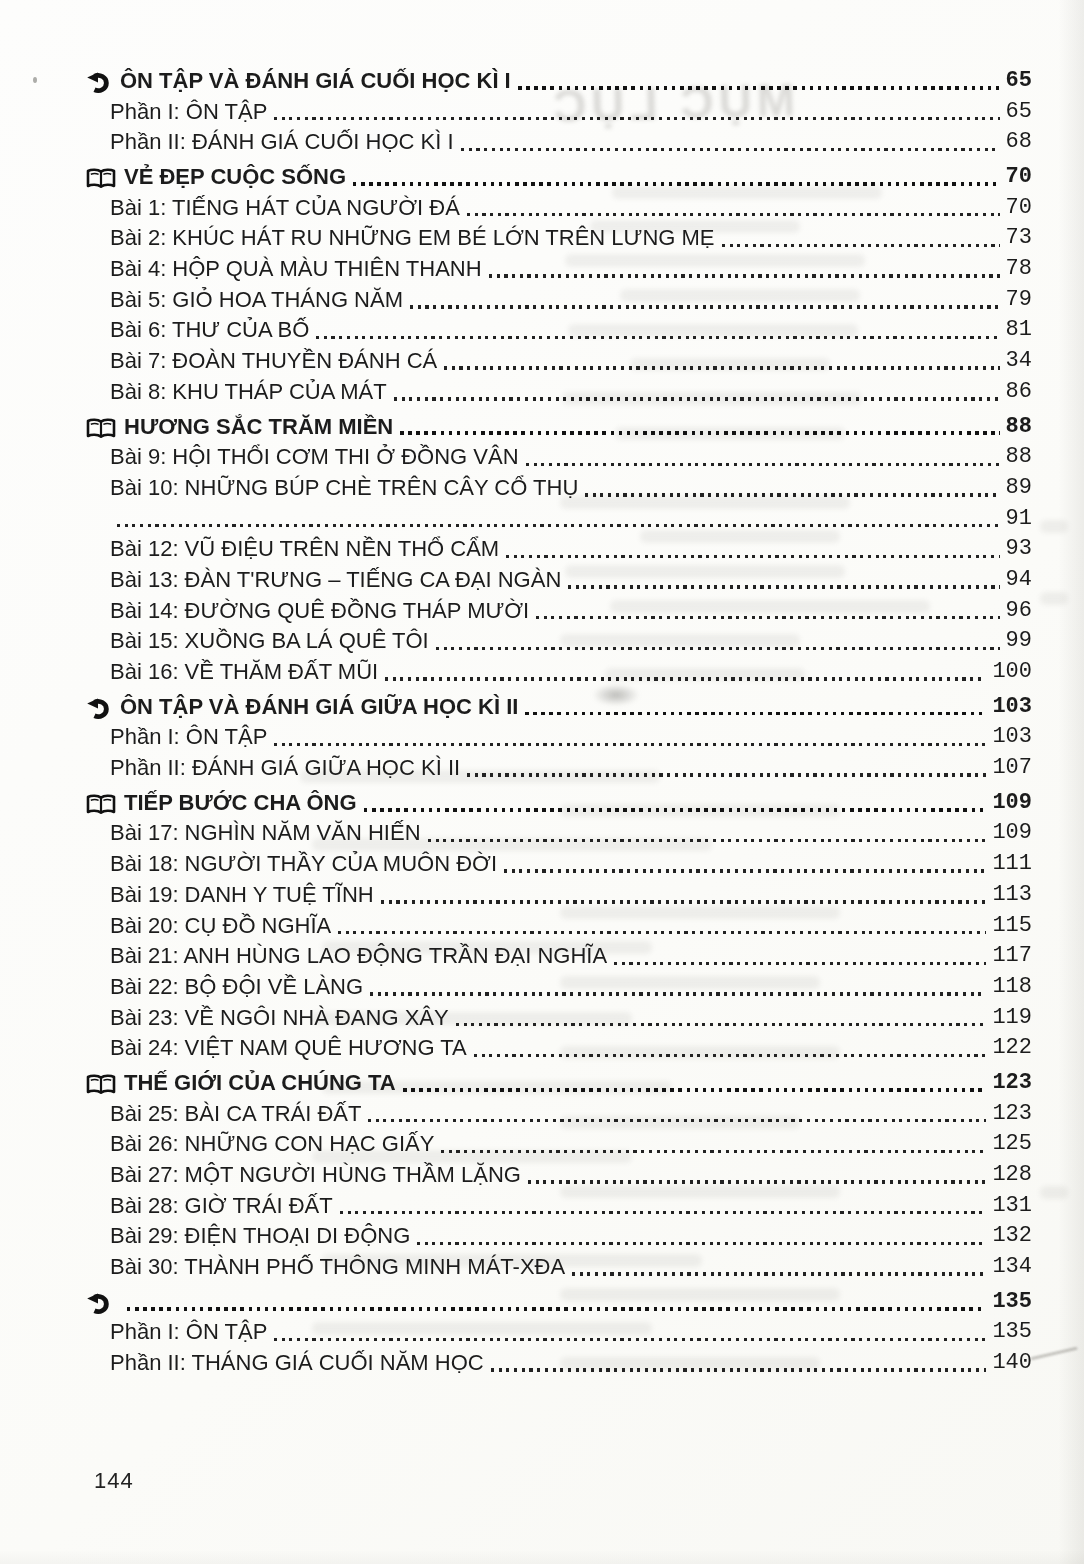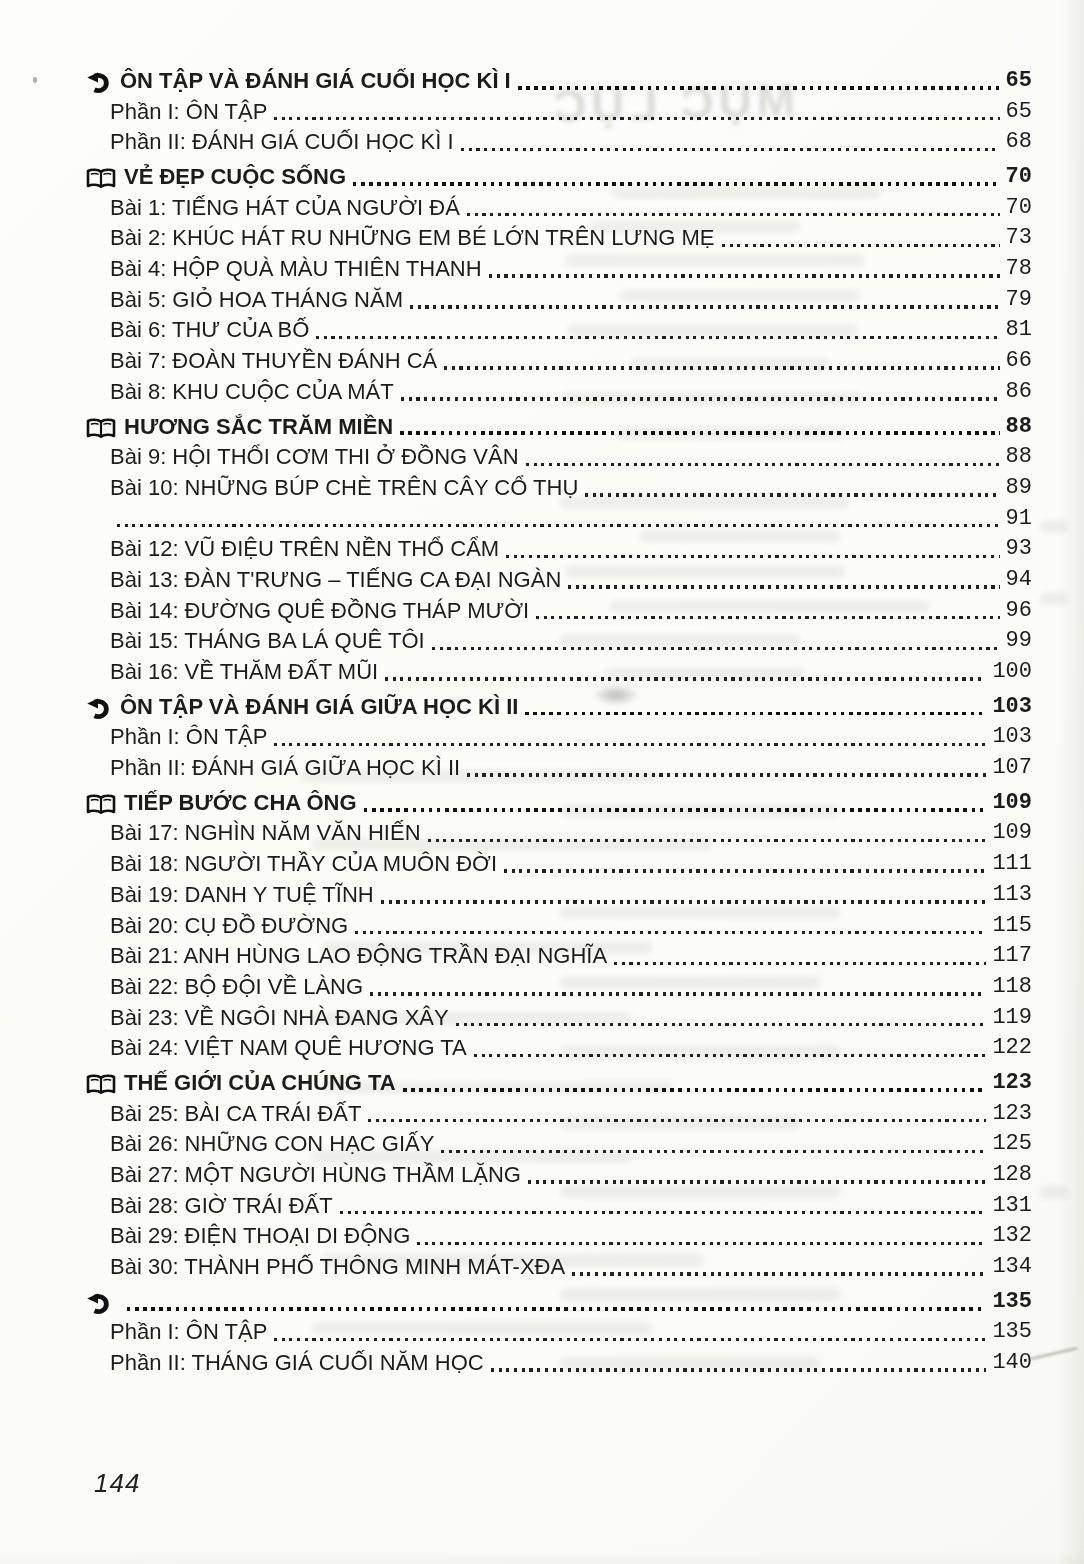--- a/index.html
+++ b/index.html
@@ -50,24 +50,23 @@
   }
   .row.review-section .leader, .row.theme-section .leader {
     height: 3.8px;
     background: repeating-linear-gradient(to right, #121212 0 3.5px, transparent 3.5px 8.1px);
   }
   .pageno { line-height: 30.7px; flex: 0 0 auto; font-family: Liberation Mono, monospace; }
   
   .folio {
     position: absolute;
     left: 94px; top: 1468px;
-    font-size: 26px;
+    font-size: 22px;
     color: #222;
     letter-spacing: 1px;
-    font-style: italic;
   }
   
   .ghost-title {
     position: absolute;
     left: 548px; top: 76px;
     font-size: 46px;
     font-weight: bold;
     color: #8f8d88;
     opacity: 0.30;
     letter-spacing: 5px;
@@ -224,24 +223,24 @@
         <span class="pageno">79</span>
       </div>
       <div class="row lesson">
         <span class="label">Bài 6: THƯ CỦA BỐ</span>
         <span class="leader"></span>
         <span class="pageno">81</span>
       </div>
       <div class="row lesson">
         <span class="label">Bài 7: ĐOÀN THUYỀN ĐÁNH CÁ</span>
         <span class="leader"></span>
-        <span class="pageno">66</span>
-      </div>
-      <div class="row lesson">
-        <span class="label">Bài 8: KHU CUỘC CỦA MÁT</span>
+        <span class="pageno">34</span>
+      </div>
+      <div class="row lesson">
+        <span class="label">Bài 8: KHU THÁP CỦA MÁT</span>
         <span class="leader"></span>
         <span class="pageno">86</span>
       </div>
       <div class="row theme-section">
         <span class="icon">
   <svg width="30" height="23" viewBox="0 0 30 23" aria-hidden="true">
     <path d="M15 4.6 C 11.6 2.2, 5.4 2.2, 2 4 L 2 19 C 5.4 17.2, 11.6 17.2, 15 19.6 C 18.4 17.2, 24.6 17.2, 28 19 L 28 4 C 24.6 2.2, 18.4 2.2, 15 4.6 Z" fill="none" stroke="#111" stroke-width="2.6" stroke-linejoin="round"></path>
     <line x1="15" y1="4.6" x2="15" y2="19.6" stroke="#111" stroke-width="2.2"></line>
     <path d="M4.8 7.2 C 7.6 6.2, 10.4 6.3, 12.6 7.4" fill="none" stroke="#111" stroke-width="1.6"></path>
     <path d="M17.4 7.4 C 19.6 6.3, 22.4 6.2, 25.2 7.2" fill="none" stroke="#111" stroke-width="1.6"></path>
@@ -274,21 +273,21 @@
         <span class="label">Bài 13: ĐÀN T'RƯNG – TIẾNG CA ĐẠI NGÀN</span>
         <span class="leader"></span>
         <span class="pageno">94</span>
       </div>
       <div class="row lesson">
         <span class="label">Bài 14: ĐƯỜNG QUÊ ĐỒNG THÁP MƯỜI</span>
         <span class="leader"></span>
         <span class="pageno">96</span>
       </div>
       <div class="row lesson">
-        <span class="label">Bài 15: THÁNG BA LÁ QUÊ TÔI</span>
+        <span class="label">Bài 15: XUỒNG BA LÁ QUÊ TÔI</span>
         <span class="leader"></span>
         <span class="pageno">99</span>
       </div>
       <div class="row lesson">
         <span class="label">Bài 16: VỀ THĂM ĐẤT MŨI</span>
         <span class="leader"></span>
         <span class="pageno">100</span>
       </div>
       <div class="row review-section">
         <span class="icon">
@@ -333,21 +332,21 @@
         <span class="label">Bài 18: NGƯỜI THẦY CỦA MUÔN ĐỜI</span>
         <span class="leader"></span>
         <span class="pageno">111</span>
       </div>
       <div class="row lesson">
         <span class="label">Bài 19: DANH Y TUỆ TĨNH</span>
         <span class="leader"></span>
         <span class="pageno">113</span>
       </div>
       <div class="row lesson">
-        <span class="label">Bài 20: CỤ ĐỒ ĐƯỜNG</span>
+        <span class="label">Bài 20: CỤ ĐỒ NGHĨA</span>
         <span class="leader"></span>
         <span class="pageno">115</span>
       </div>
       <div class="row lesson">
         <span class="label">Bài 21: ANH HÙNG LAO ĐỘNG TRẦN ĐẠI NGHĨA</span>
         <span class="leader"></span>
         <span class="pageno">117</span>
       </div>
       <div class="row lesson">
         <span class="label">Bài 22: BỘ ĐỘI VỀ LÀNG</span>

